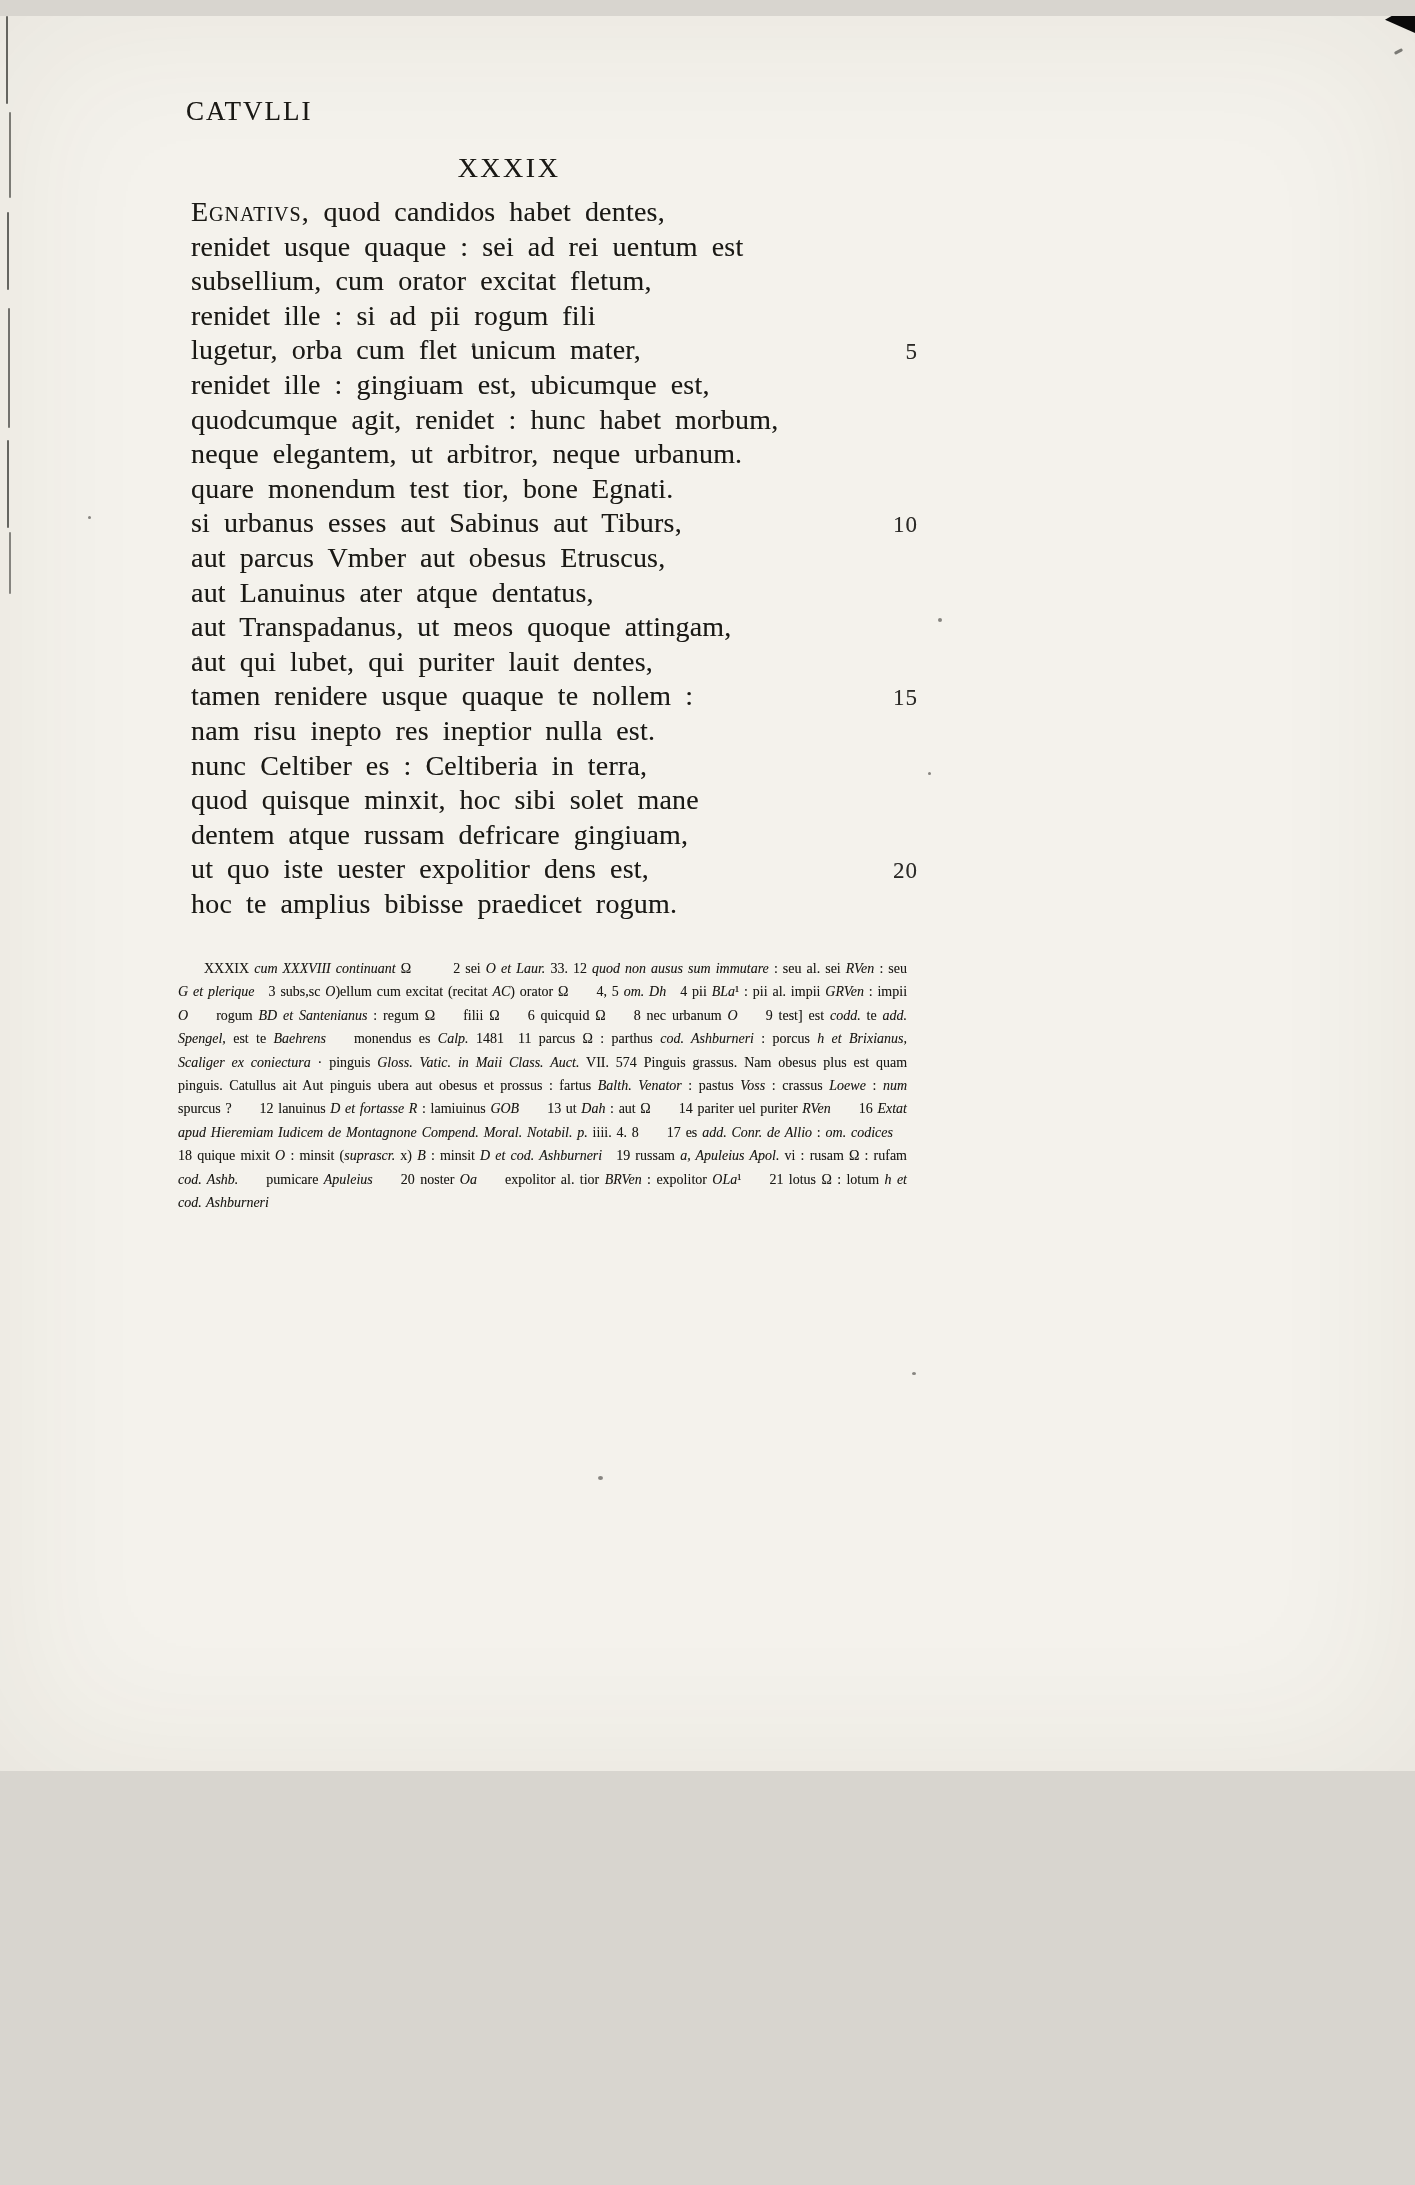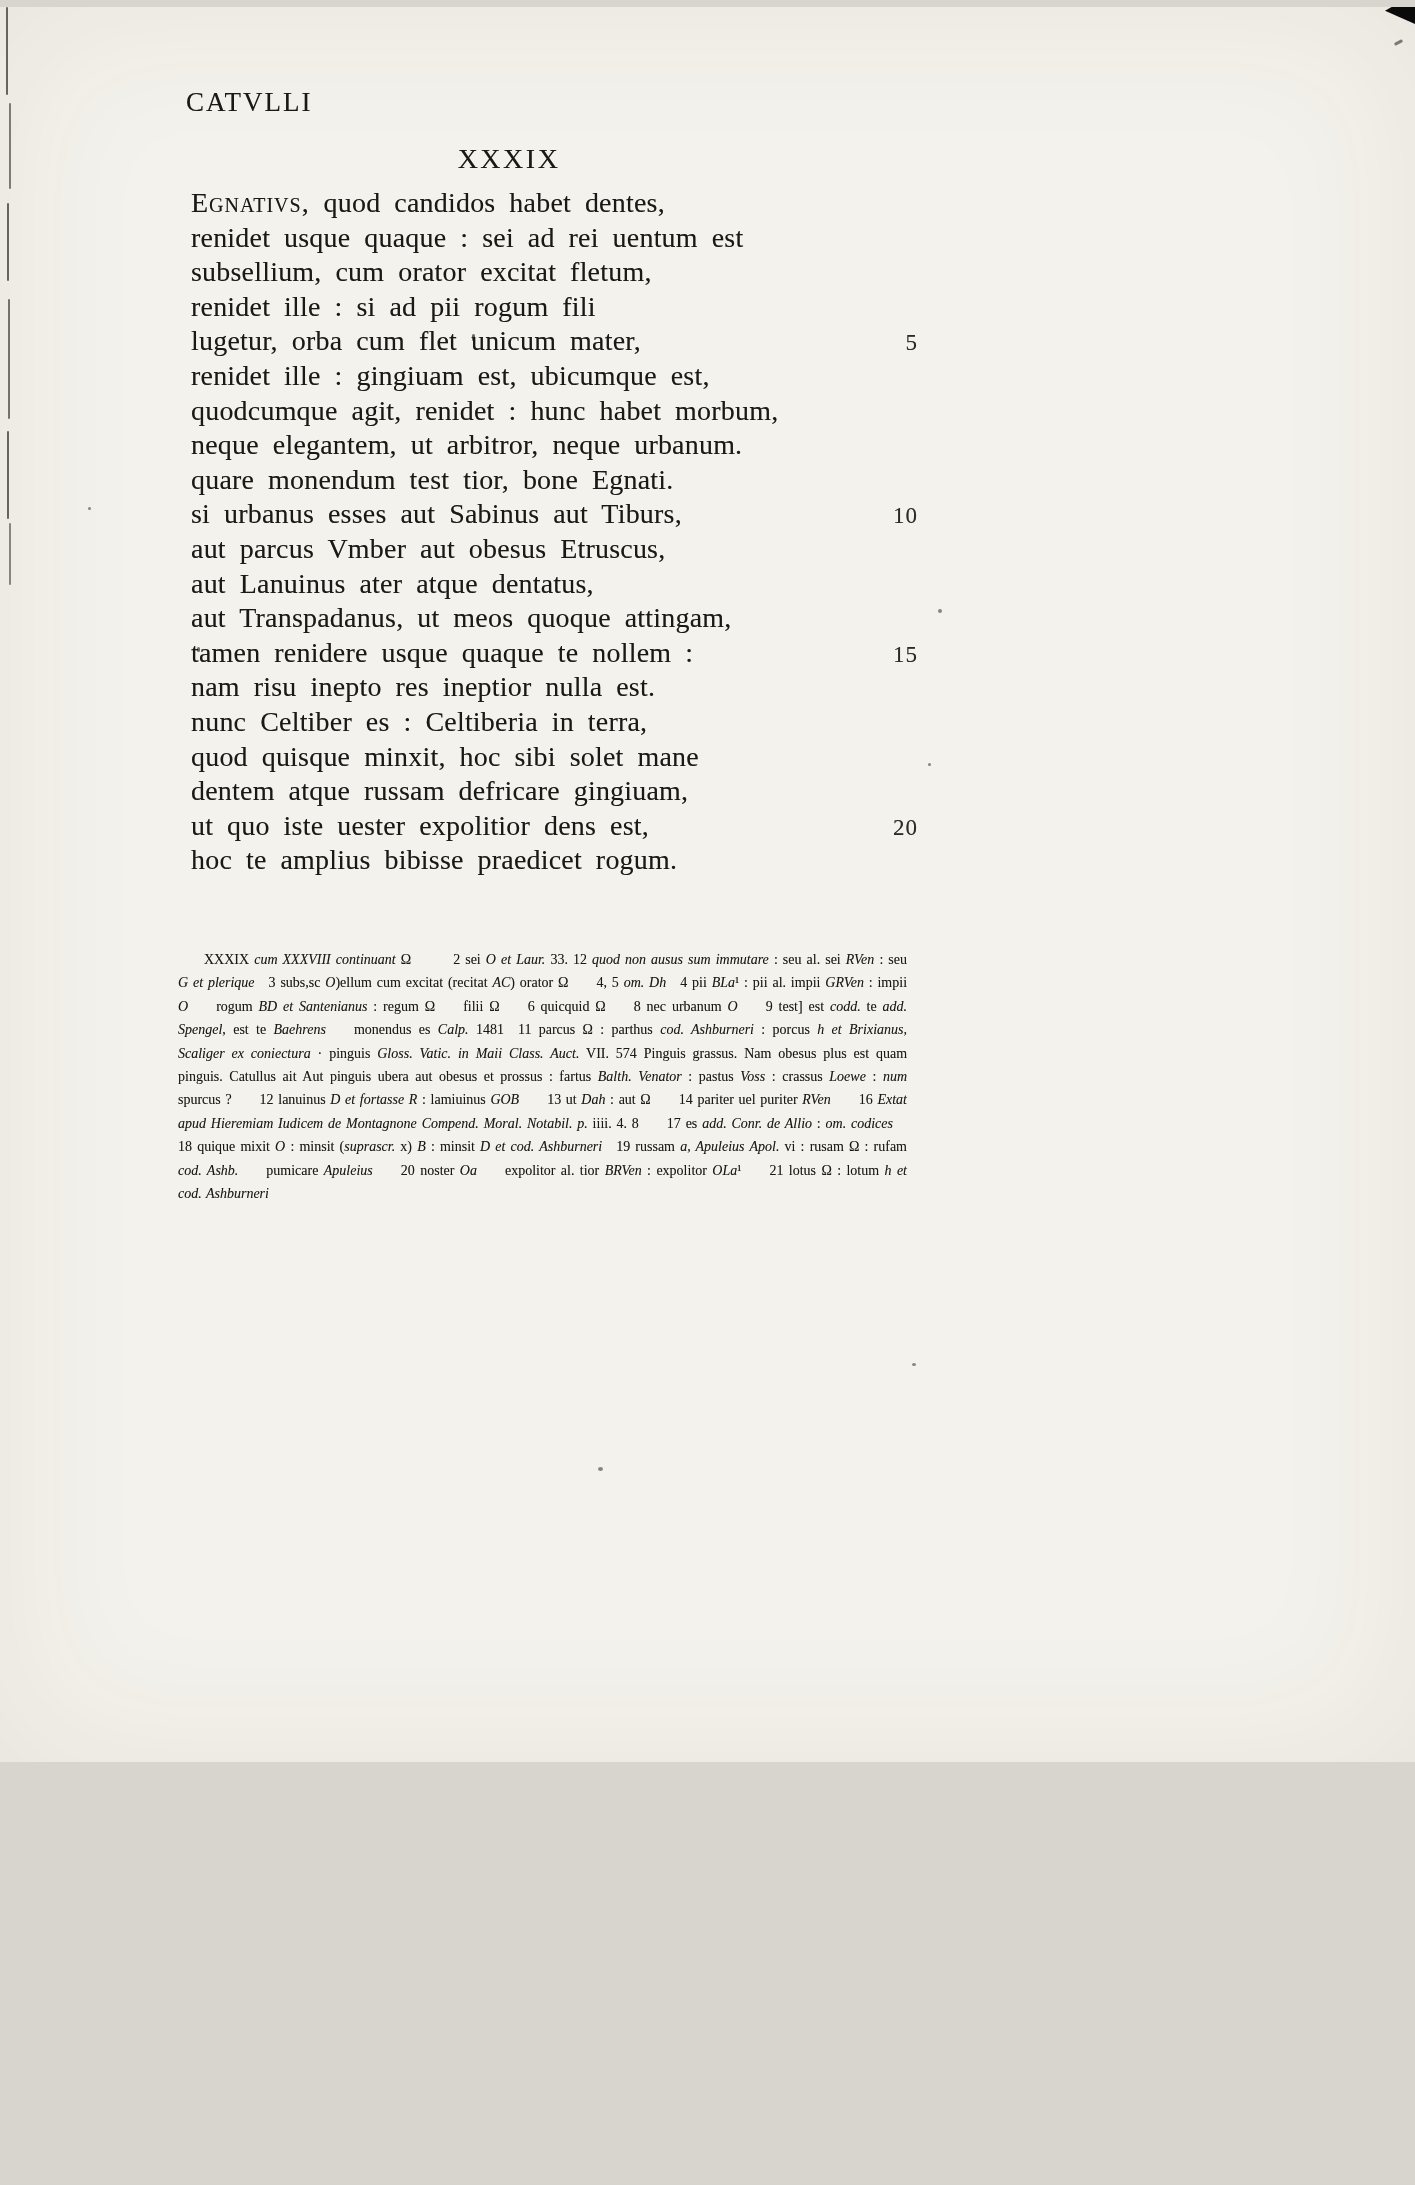--- a/index.html
+++ b/index.html
@@ -1,17 +1,17 @@
 <!DOCTYPE html>
 <html><head>
 <meta charset="utf-8">
 <style>
   html,body{margin:0;padding:0;background:#d8d5cf;}
   .page{
-    position:relative;width:1415px;height:1755px;margin:7px auto;
+    position:relative;width:1415px;height:1755px;margin:16px auto;
     background:#f4f2ec;
     box-shadow:inset 0 0 160px rgba(70,60,35,.07);
     font-family:"Liberation Serif","DejaVu Serif",serif;
     color:#1a1915;overflow:hidden;
     text-shadow:0 0 .5px rgba(25,24,20,.35);
   }
   .header{position:absolute;left:186px;top:80px;font-size:27px;letter-spacing:2px;}
   .poem-title{position:absolute;left:183px;top:136px;width:652px;text-align:center;font-size:28px;letter-spacing:2.5px;}
   .poem{position:absolute;left:191px;top:179px;width:727px;}
   .poem-line{display:flex;align-items:baseline;height:34.6px;line-height:34.6px;font-size:28px;white-space:nowrap;}
@@ -126,20 +126,24 @@
       </div>
       <div class="poem-line">
         <div class="plt"><span>aut Lanuinus ater atque dentatus,</span></div>
         <div class="pln"></div>
       </div>
       <div class="poem-line">
         <div class="plt"><span>aut Transpadanus, ut meos quoque attingam,</span></div>
         <div class="pln"></div>
       </div>
       <div class="poem-line">
+        <div class="plt"><span>aut qui lubet, qui puriter lauit dentes,</span></div>
+        <div class="pln"></div>
+      </div>
+      <div class="poem-line">
         <div class="plt"><span>tamen renidere usque quaque te nollem :</span></div>
         <div class="pln">15</div>
       </div>
       <div class="poem-line">
         <div class="plt"><span>nam risu inepto res ineptior nulla est.</span></div>
         <div class="pln"></div>
       </div>
       <div class="poem-line">
         <div class="plt"><span>nunc Celtiber es : Celtiberia in terra,</span></div>
         <div class="pln"></div>

